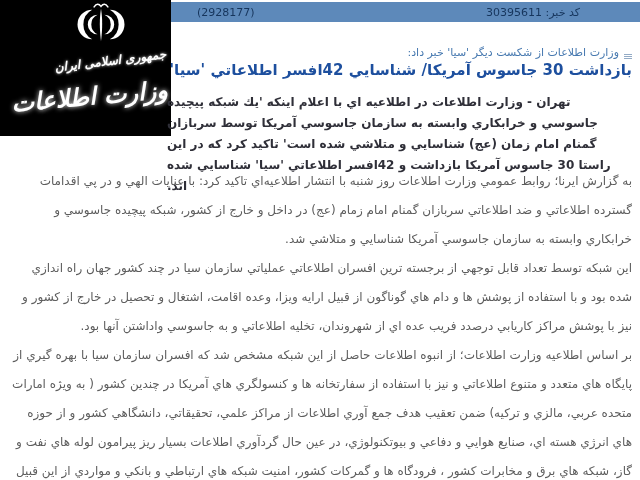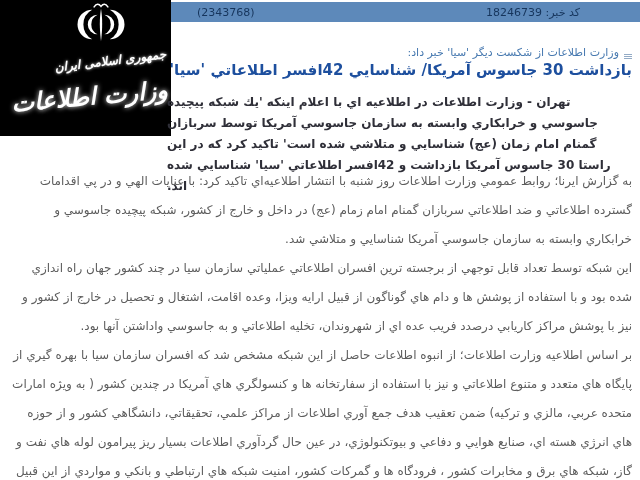--- a/index.html
+++ b/index.html
@@ -67,22 +67,22 @@
     position:absolute; top:167px; right:8px; left:8px;
     direction:rtl; text-align:right;
     color:#5d5d5d; font-size:12px; line-height:29px;
   }
   .body-text p { margin:0; }
 </style>
 </head>
 <body>
 
 <div class="topbar">
-  <span>كد خبر: 18246739</span>
-  <span>(2343768)</span>
+  <span>كد خبر: 30395611</span>
+  <span>(2928177)</span>
 </div>
 
 <div class="logo">
   <svg class="emblem" viewBox="0 0 48 48" xmlns="http://www.w3.org/2000/svg">
     <g fill="#ffffff" stroke="none">
       <path d="M15 9 A17 17 0 0 0 15 39 A13 13 0 0 1 15 9 Z"></path>
       <path d="M33 9 A17 17 0 0 1 33 39 A13 13 0 0 0 33 9 Z"></path>
       <path d="M20.5 14 A11 11 0 0 0 20.5 34 A8 8 0 0 1 20.5 14 Z"></path>
       <path d="M27.5 14 A11 11 0 0 1 27.5 34 A8 8 0 0 0 27.5 14 Z"></path>
       <path d="M24 8 C22.4 18 22.4 28 24 41 C25.6 28 25.6 18 24 8 Z"></path>

